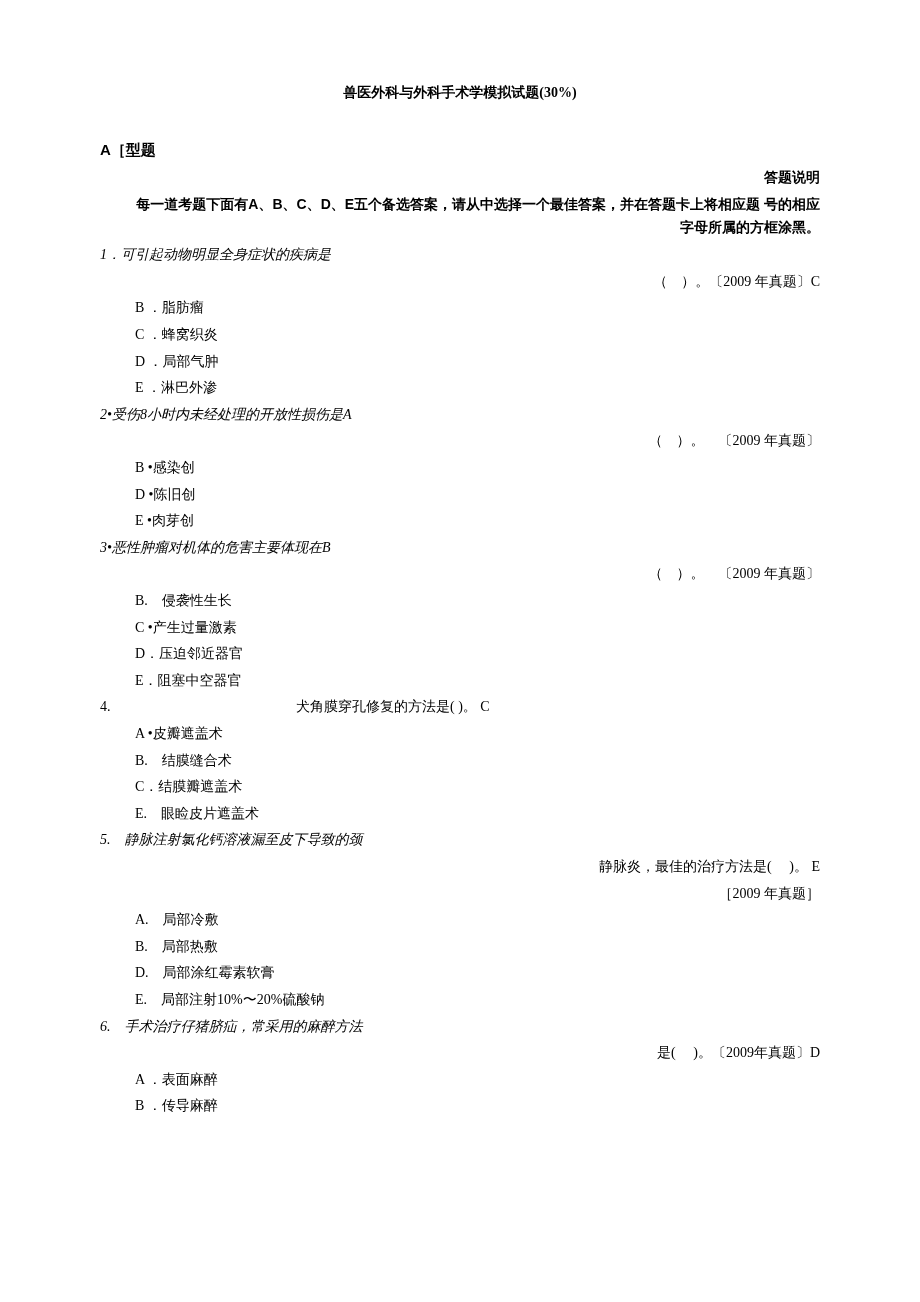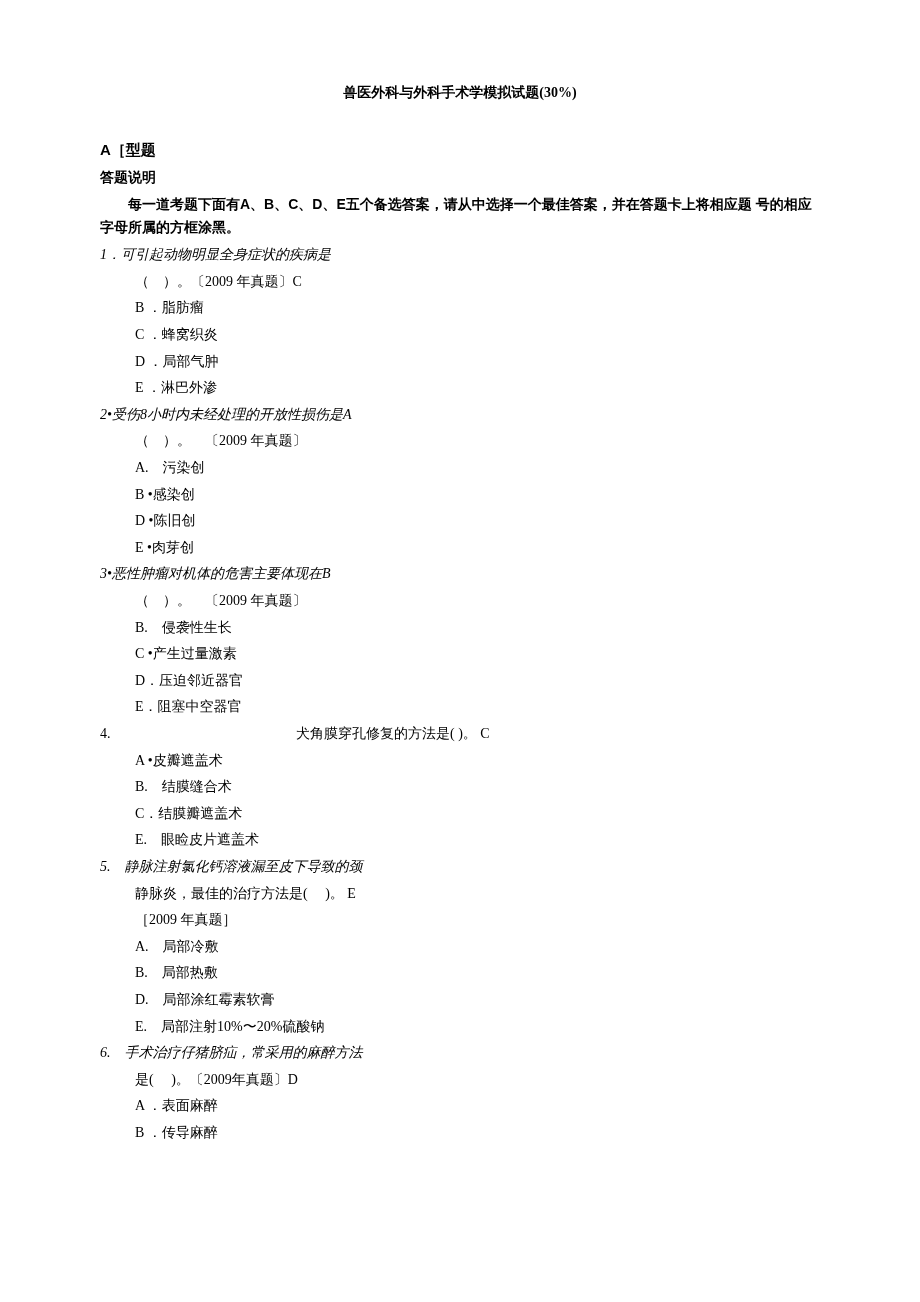--- a/index.html
+++ b/index.html
@@ -18,42 +18,44 @@
       font-weight: bold;
       font-size: 14px;
       margin-bottom: 29px;
     }
     .section-header {
       font-weight: bold;
       font-family: "SimHei", "黑体", sans-serif;
       font-size: 15px;
     }
     .instructions-header {
-      text-align: left;
+      text-align: right;
       font-weight: bold;
       font-family: "SimHei", "黑体", sans-serif;
       font-size: 14px;
       margin-bottom: 2px;
     }
     .instructions {
       font-weight: bold;
       font-family: "SimHei", "黑体", sans-serif;
       font-size: 14px;
       text-indent: 2em;
       margin-bottom: 2px;
       line-height: 1.7;
+      text-align: right;
     }
     .question-text {
       margin: 0;
       padding-left: 0;
       font-style: italic;
     }
     .sub-line {
       padding-left: 2.5em;
       margin: 0;
+      text-align: right;
     }
     .option {
       padding-left: 2.5em;
       margin: 0;
     }
     .q4-row {
       display: flex;
     }
     .q4-num {
       width: 14em;
@@ -75,21 +77,20 @@
   <p class="sub-line"><span>（　）。</span><span>〔2009 年真题〕</span><span>C</span></p>
   <p class="option">B ．脂肪瘤</p>
   <p class="option">C ．蜂窝织炎</p>
   <p class="option">D ．局部气肿</p>
   <p class="option">E ．淋巴外渗</p>
 </div>
 
 <div>
   <p class="question-text"><span>2</span><span>•受伤8小时内未经处理的开放性损伤是A</span></p>
   <p class="sub-line"><span>（　）。</span>　<span>〔2009 年真题〕</span></p>
-  <p class="option">A.　污染创</p>
   <p class="option">B •感染创</p>
   <p class="option">D •陈旧创</p>
   <p class="option">E •肉芽创</p>
 </div>
 
 <div>
   <p class="question-text"><span>3</span><span>•恶性肿瘤对机体的危害主要体现在B</span></p>
   <p class="sub-line"><span>（　）。</span>　<span>〔2009 年真题〕</span></p>
   <p class="option">B.　侵袭性生长</p>
   <p class="option">C •产生过量激素</p>

